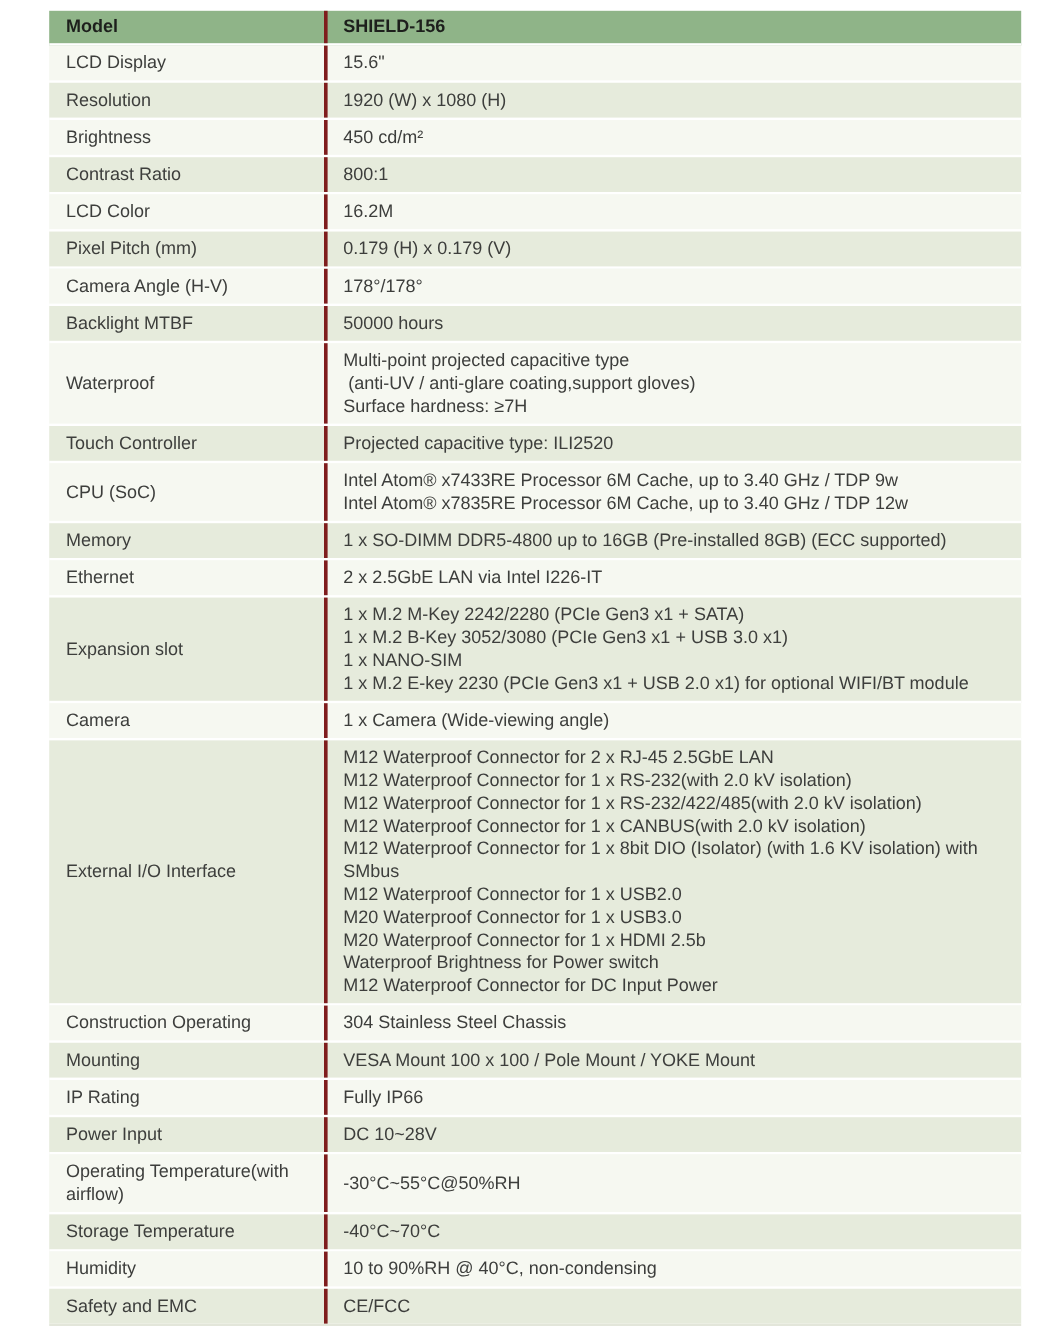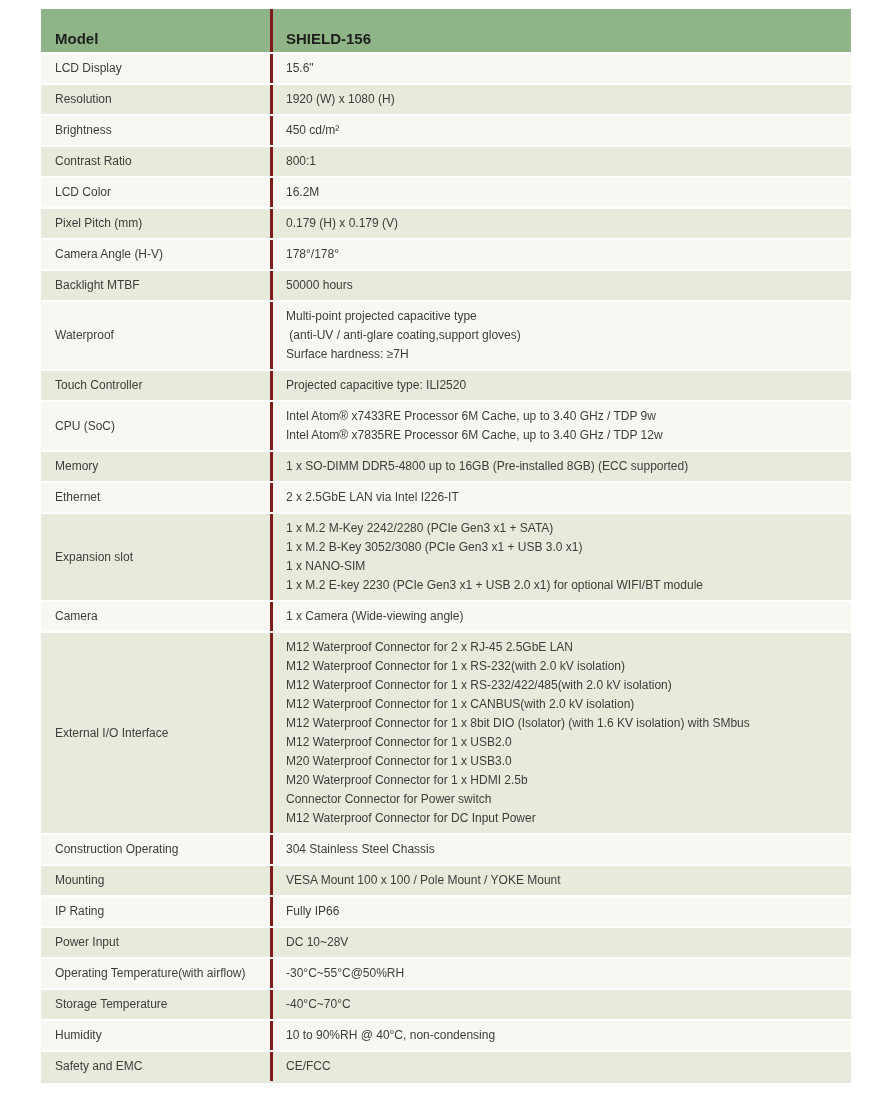--- a/index.html
+++ b/index.html
@@ -17,21 +17,21 @@
     width: 810px;
     border-bottom: 2px solid #e3e6da;
   }
   .row {
     display: flex;
     border-bottom: 2px solid #ffffff;
   }
   .row:last-child { border-bottom: none; }
   .cell {
     box-sizing: border-box;
-    font-size: 12px;
+    font-size: 15px;
     color: #3d3e3c;
   }
   .cell.label {
     width: 229px;
     flex: 0 0 229px;
     padding: 5px 10px 5px 14px;
     display: flex;
     align-items: center;
     line-height: 19px;
   }
@@ -50,21 +50,21 @@
   
   .row:nth-child(even) { background: #f6f8f1; }
   .row:nth-child(odd)  { background: #e6ebdc; }
   .row.header {
     background: #8fb488;
   }
   .row.header .cell {
     font-size: 15px;
     font-weight: bold;
     color: #1d1f1c;
-    padding-top: 20px;
+    padding-top: 4px;
     padding-bottom: 4px;
   }
 </style>
 </head>
 <body>
 
 <div class="spec-table">
 
   <div class="row header">
     <div class="cell label">Model</div>
@@ -187,21 +187,21 @@
     <div class="cell label">External I/O Interface</div>
     <div class="cell value">
       <div class="vline">M12 Waterproof Connector for 2 x RJ-45 2.5GbE LAN</div>
       <div class="vline">M12 Waterproof Connector for 1 x RS-232(with 2.0 kV isolation)</div>
       <div class="vline">M12 Waterproof Connector for 1 x RS-232/422/485(with 2.0 kV isolation)</div>
       <div class="vline">M12 Waterproof Connector for 1 x CANBUS(with 2.0 kV isolation)</div>
       <div class="vline">M12 Waterproof Connector for 1 x 8bit DIO (Isolator) (with 1.6 KV isolation) with SMbus</div>
       <div class="vline">M12 Waterproof Connector for 1 x USB2.0</div>
       <div class="vline">M20 Waterproof Connector for 1 x USB3.0</div>
       <div class="vline">M20 Waterproof Connector for 1 x HDMI 2.5b</div>
-      <div class="vline">Connector Connector for Power switch</div>
+      <div class="vline">Waterproof Brightness for Power switch</div>
       <div class="vline">M12 Waterproof Connector for DC Input Power</div>
     </div>
   </div>
 
   <div class="row">
     <div class="cell label">Construction Operating</div>
     <div class="cell value">
       <div class="vline">304 Stainless Steel Chassis</div>
     </div>
   </div>

